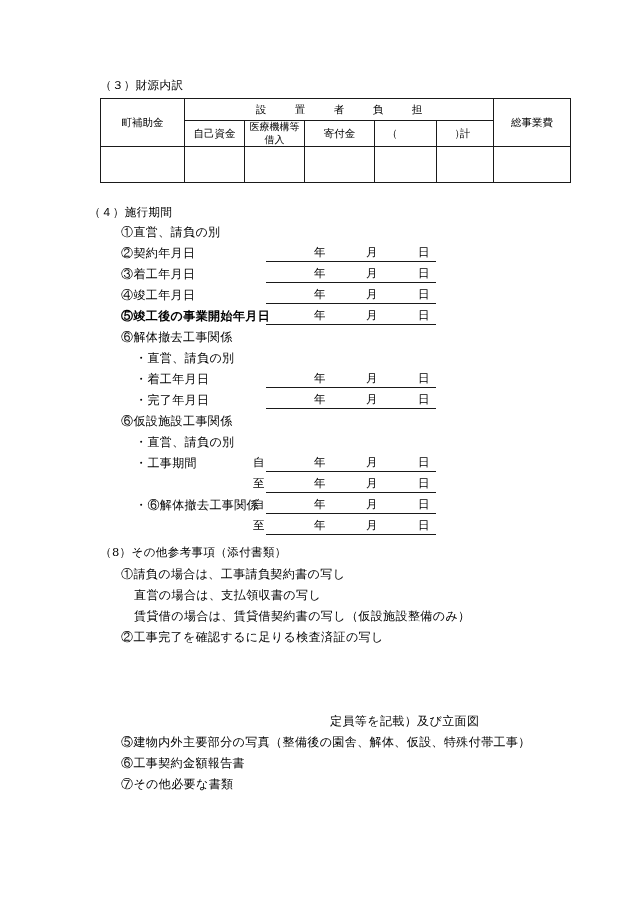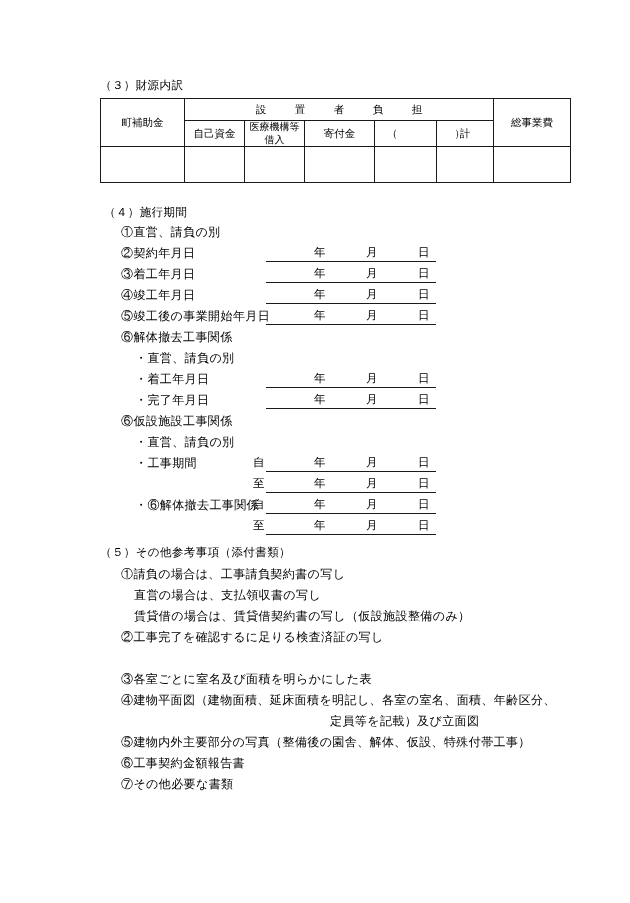--- a/index.html
+++ b/index.html
@@ -128,21 +128,21 @@
         <td></td>
         <td></td>
         <td></td>
         <td></td>
         <td></td>
         <td></td>
       </tr>
     </tbody>
   </table>
 
-  <div class="sec-head" style="left:104px; top:205px;">（４）施行期間</div>
+  <div class="sec-head" style="left:89px; top:205px;">（４）施行期間</div>
 
   <div class="line" style="left:121px; top:224px;">①直営、請負の別</div>
 
   <div class="line" style="left:121px; top:245px;">②契約年月日</div>
   <div class="date-row" style="left:266px; top:245px; width:170px;">
     <span class="date-rule" style="left:0; width:170px;"></span>
     <span class="date-unit" style="left:48px;">年</span>
     <span class="date-unit" style="left:100px;">月</span>
     <span class="date-unit" style="left:152px;">日</span>
   </div>
@@ -156,21 +156,21 @@
   </div>
 
   <div class="line" style="left:121px; top:287px;">④竣工年月日</div>
   <div class="date-row" style="left:266px; top:287px; width:170px;">
     <span class="date-rule" style="left:0; width:170px;"></span>
     <span class="date-unit" style="left:48px;">年</span>
     <span class="date-unit" style="left:100px;">月</span>
     <span class="date-unit" style="left:152px;">日</span>
   </div>
 
-  <div class="line" style="left:121px; top:308px;">⑤竣工後の事業開始年月日</div>
+  <div class="line" style="left:121px; top:308px;font-weight:bold;">⑤竣工後の事業開始年月日</div>
   <div class="date-row" style="left:266px; top:308px; width:170px;">
     <span class="date-rule" style="left:0; width:170px;"></span>
     <span class="date-unit" style="left:48px;">年</span>
     <span class="date-unit" style="left:100px;">月</span>
     <span class="date-unit" style="left:152px;">日</span>
   </div>
 
   <div class="line" style="left:121px; top:329px;">⑥解体撤去工事関係</div>
 
   <div class="line" style="left:135px; top:350px;">・直営、請負の別</div>
@@ -222,34 +222,32 @@
   </div>
 
   <div class="date-row" style="left:253px; top:518px; width:183px;">
     <span class="fromto" style="left:0;">至</span>
     <span class="date-rule" style="left:13px; width:170px;"></span>
     <span class="date-unit" style="left:61px;">年</span>
     <span class="date-unit" style="left:113px;">月</span>
     <span class="date-unit" style="left:165px;">日</span>
   </div>
 
-  <div class="sec-head" style="left:100px; top:545px;">（５）その他参考事項（添付書類）</div>
+  <div class="sec-head" style="left:100px; top:545px;">（8）その他参考事項（添付書類）</div>
 
   <div class="line" style="left:121px; top:566px;">①請負の場合は、工事請負契約書の写し</div>
 
   <div class="line" style="left:134px; top:587px;">直営の場合は、支払領収書の写し</div>
 
   <div class="line" style="left:134px; top:608px;">賃貸借の場合は、賃貸借契約書の写し（仮設施設整備のみ）</div>
 
   <div class="line" style="left:121px; top:629px;">②工事完了を確認するに足りる検査済証の写し</div>
 
 
-  <div class="line" style="left:121px; top:671px;">③各室ごとに室名及び面積を明らかにした表</div>
-
-  <div class="line" style="left:121px; top:692px;">④建物平面図（建物面積、延床面積を明記し、各室の室名、面積、年齢区分、</div>
+
 
   <div class="line" style="left:330px; top:713px;">定員等を記載）及び立面図</div>
 
   <div class="line" style="left:121px; top:734px;">⑤建物内外主要部分の写真（整備後の園舎、解体、仮設、特殊付帯工事）</div>
 
   <div class="line" style="left:121px; top:755px;">⑥工事契約金額報告書</div>
 
   <div class="line" style="left:121px; top:776px;">⑦その他必要な書類</div>
 
 </div>

